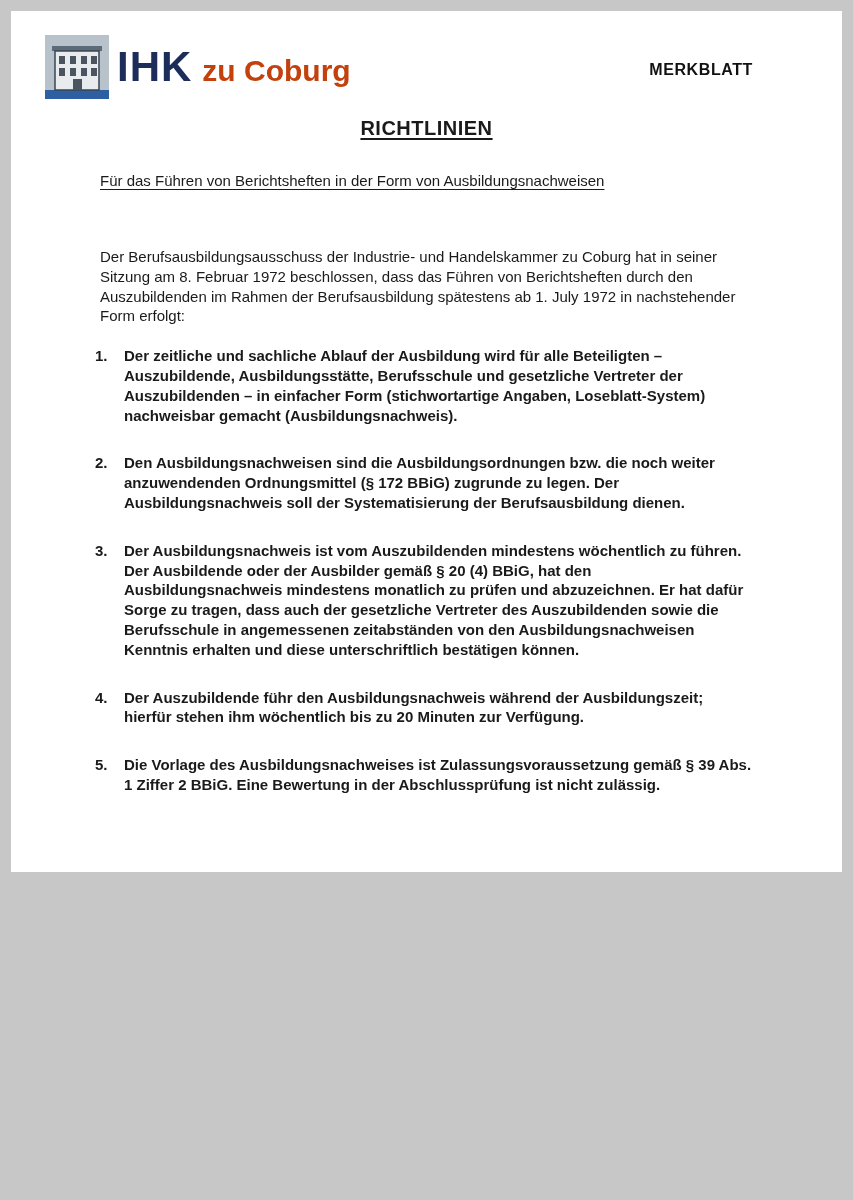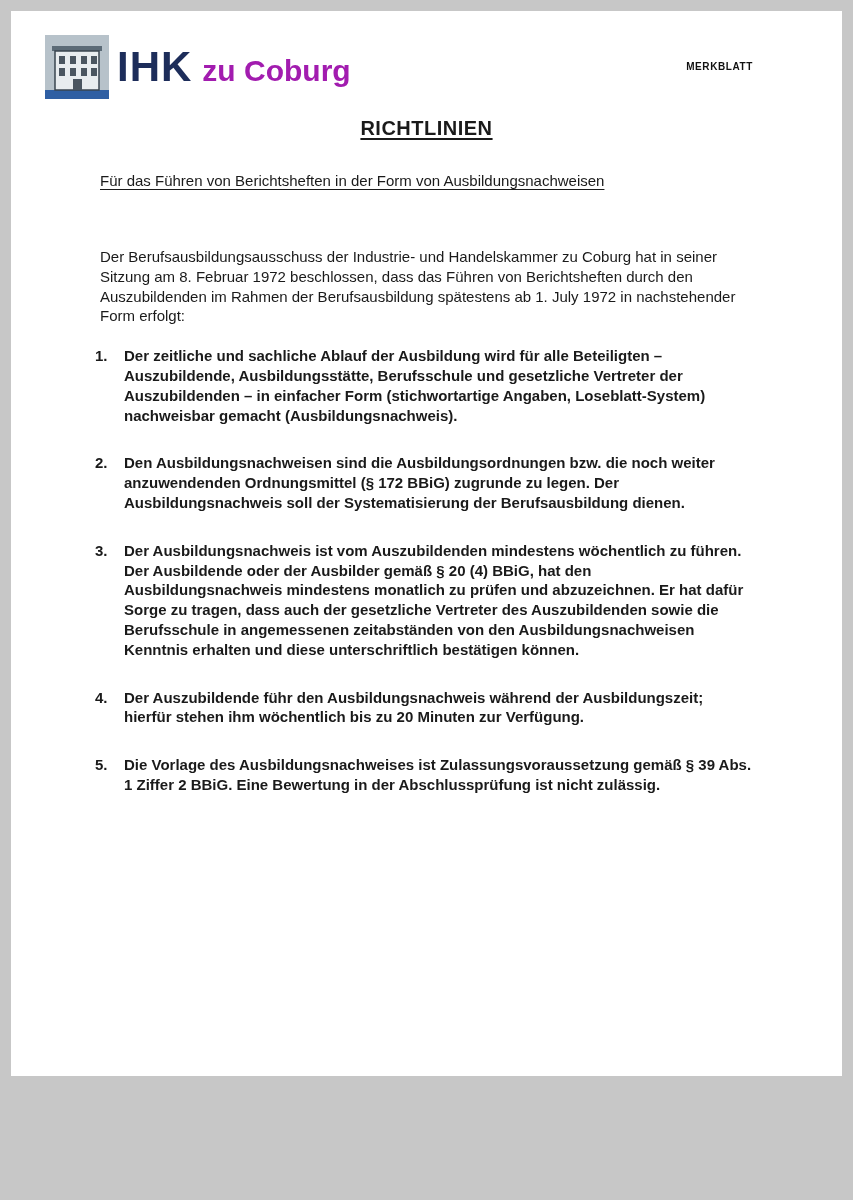--- a/index.html
+++ b/index.html
@@ -4,21 +4,21 @@
 <style>
   html, body {
     margin: 0;
     padding: 0;
     background: #c7c7c7;
     font-family: "Liberation Sans", sans-serif;
     color: #1a1a1a;
   }
   .canvas {
     width: 853px;
-    height: 1076px;
+    height: 872px;
     background: #c7c7c7;
     margin: 0 auto;
     box-sizing: border-box;
     padding: 11px;
   }
   .page {
     width: 831px;
     height: 1178px;
     background: #ffffff;
     position: relative;
@@ -49,26 +49,26 @@
   .logo-ihk {
     font-size: 42px;
     font-weight: bold;
     color: #1d2d5a;
     letter-spacing: 1px;
     line-height: 1;
   }
   .logo-zu {
     font-size: 30px;
     font-weight: bold;
-    color: #a21caf;
+    color: #c2410c;
     margin-left: 10px;
     line-height: 1;
   }
   .merkblatt {
-    font-size: 10px;
+    font-size: 16px;
     font-weight: bold;
     letter-spacing: 0.6px;
     margin-top: 26px;
     color: #111111;
   }
   
   .doc-title {
     text-align: center;
     font-size: 20px;
     font-weight: bold;

